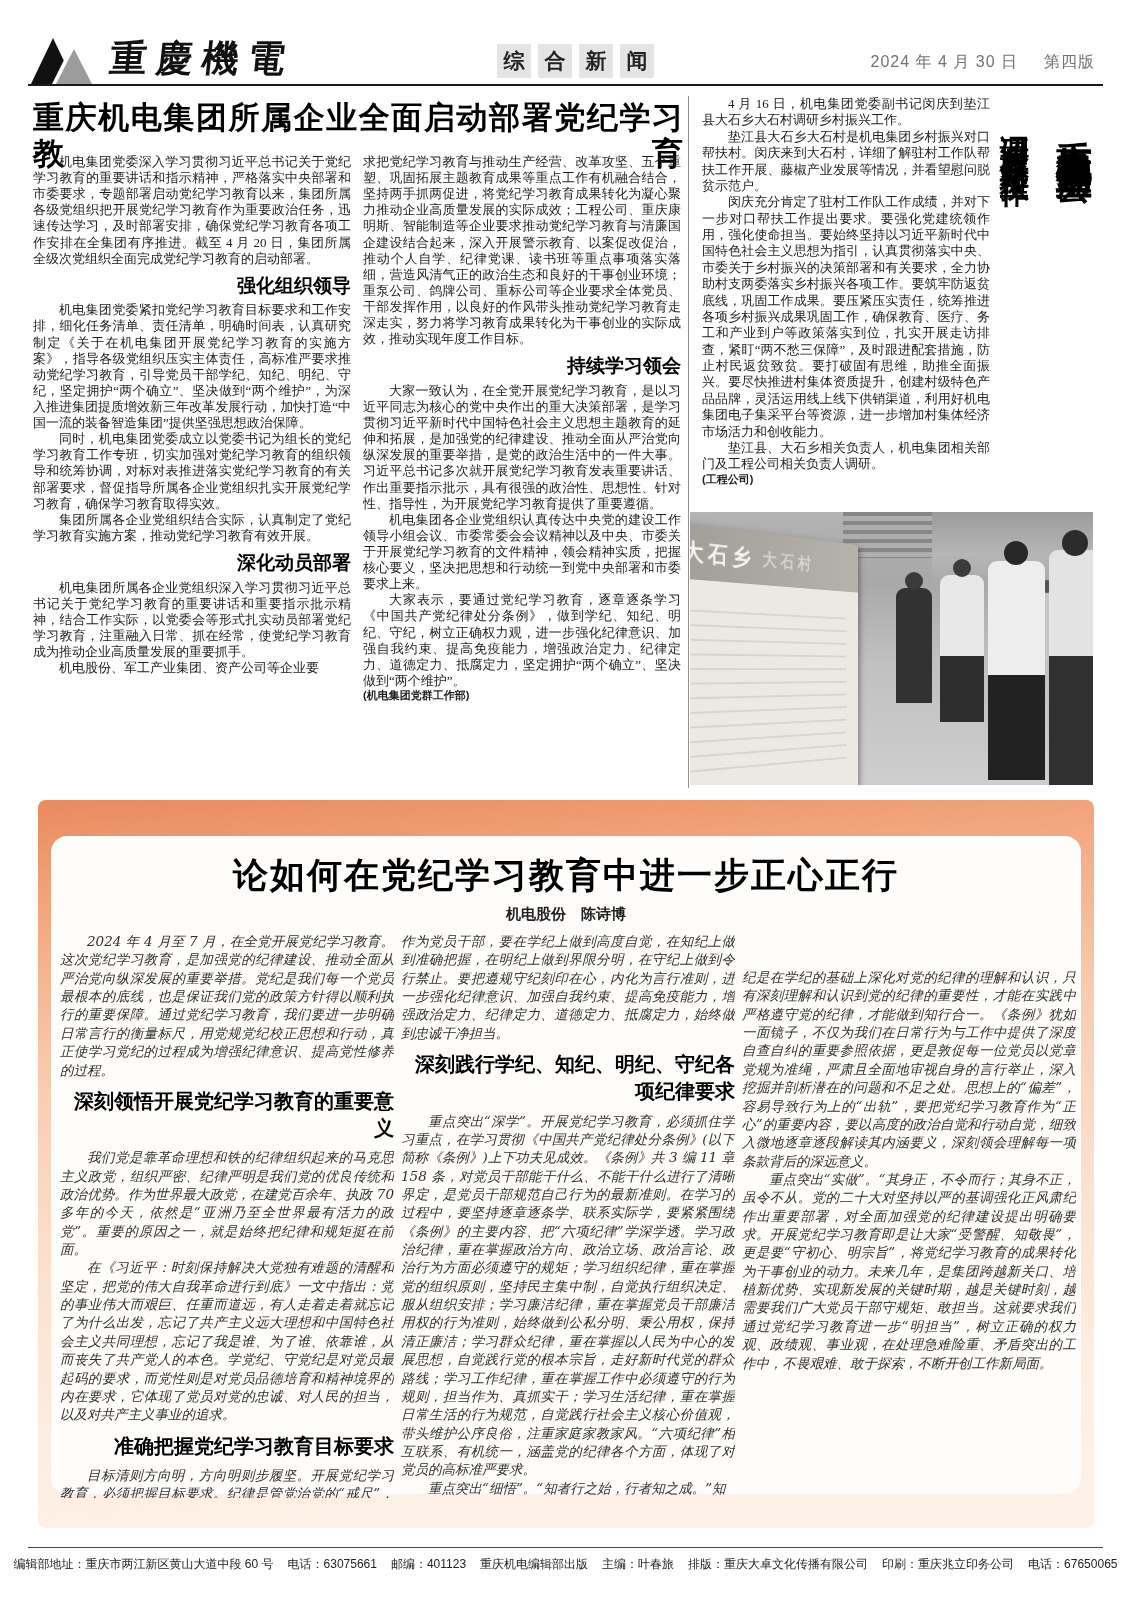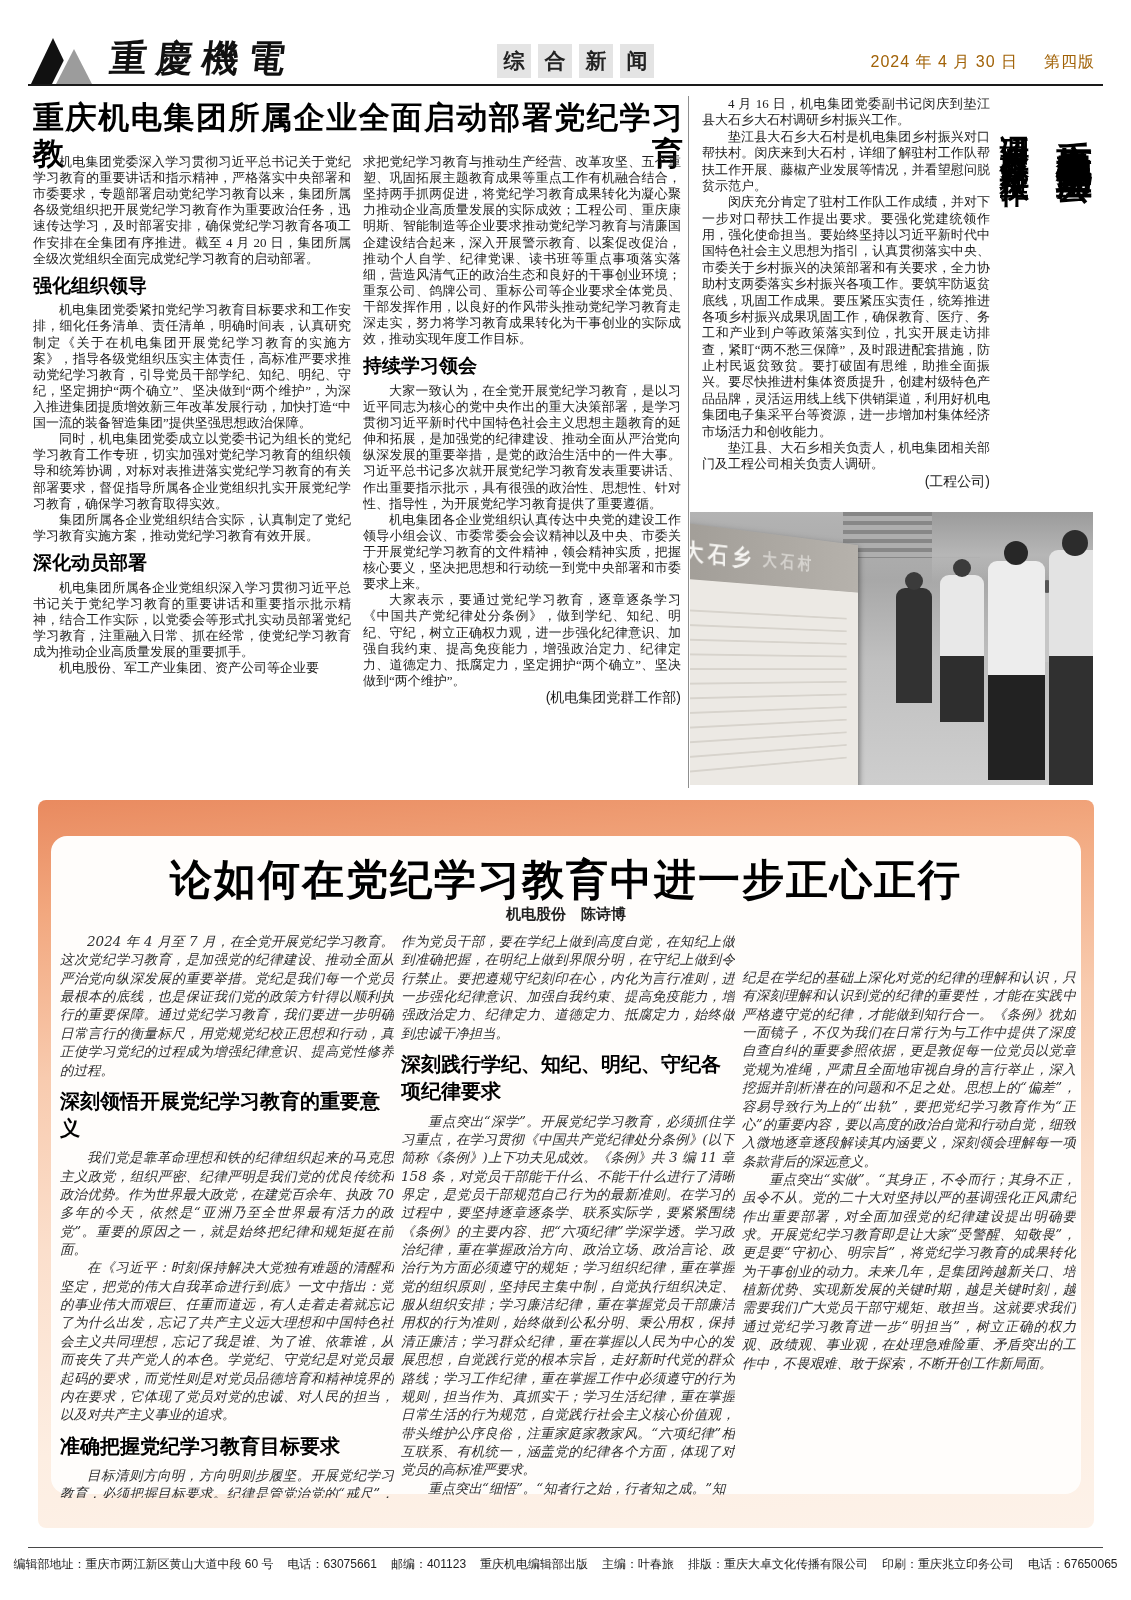--- a/index.html
+++ b/index.html
@@ -12,35 +12,35 @@
   .tri{position:absolute;bottom:0;}
   .tri-a{left:0;width:46px;height:48px;background:#111;clip-path:polygon(50% 0,0 100%,100% 100%);}
   .tri-gap{left:21px;width:40px;height:40px;background:#fff;clip-path:polygon(50% 0,0 100%,100% 100%);}
   .tri-b{left:25px;width:38px;height:37px;background:#9c9c9c;clip-path:polygon(50% 0,0 100%,100% 100%);}
   .logo-text{font-family:"DejaVu Serif",serif;font-size:37px;font-weight:700;letter-spacing:9px;
              transform:skewX(-6deg);padding-bottom:2px;color:#111;}
   .section-tag{position:absolute;left:497px;top:44px;display:flex;gap:7px;}
   .sec-box{width:34px;height:34px;background:#e4e4e4;display:flex;align-items:center;justify-content:center;
            font-family:"Liberation Sans",sans-serif;font-size:21px;font-weight:600;color:#222;}
   .dateline{position:absolute;right:36px;top:52px;font-family:"Liberation Sans",sans-serif;
-            font-size:16px;display:flex;gap:26px;letter-spacing:1px;color:#a16207;}
+            font-size:16px;display:flex;gap:26px;letter-spacing:1px;color:#737373;}
   .rule-top{position:absolute;left:28px;top:84px;width:1075px;height:2px;background:#1a1a1a;}
 
   
   .a1-headline{position:absolute;left:33px;top:100px;width:650px;font-family:"Liberation Sans",sans-serif;
                font-weight:900;font-size:31px;color:#000;text-align:justify;text-align-last:justify;line-height:1.15;}
   .col{position:absolute;overflow:hidden;text-align:justify;}
   .col p{margin:0;}
   .a1-col1{left:33px;top:154px;width:318px;height:634px;font-size:13px;line-height:1.24;}
   .a1-col2{left:363px;top:154px;width:318px;height:634px;font-size:13px;line-height:1.24;}
   .para{text-indent:2em;}
   .cont{text-indent:0;}
-  .sub-head{font-family:"Liberation Sans",sans-serif;font-weight:800;font-size:19px;text-align:left;
+  .sub-head{font-family:"Liberation Sans",sans-serif;font-weight:800;font-size:19px;text-align:right;
             margin:7px 0 5px;text-indent:0;color:#000;}
-  .byline{text-align:right;margin-top:3px;text-indent:0;font-weight:400;font-family:"Liberation Sans",sans-serif;font-size:14px;}
+  .byline{text-align:left;margin-top:3px;text-indent:0;font-weight:700;font-family:"Liberation Sans",sans-serif;font-size:11px;}
   .v-divider{position:absolute;left:688px;top:96px;width:1px;height:692px;background:#8f8f8f;}
 
   .rural-body{left:702px;top:96px;width:288px;height:412px;font-size:13px;line-height:1.26;}
   .v-headline{position:absolute;right:33px;top:112px;height:398px;writing-mode:vertical-rl;text-orientation:upright;
               font-family:"Liberation Sans",sans-serif;font-weight:900;color:#000;}
   .vh-main{display:block;font-size:36px;letter-spacing:3px;margin-left:14px;}
   .vh-sub{display:block;font-size:29px;letter-spacing:4px;}
 
   
   .photo{position:absolute;left:690px;top:512px;width:403px;height:273px;overflow:hidden;
@@ -67,21 +67,21 @@
   .pe4{left:89%;bottom:0;width:13%;height:86%;background:linear-gradient(180deg,#e3e3e3 45%,#303030 45%);}
   .pe4::before{width:26px;height:26px;top:-20px;background:#2c2c2c;}
   .pe5{left:85%;bottom:45%;width:7%;height:26%;background:#c6c6c6;}
   .pe5::before{width:13px;height:13px;top:-11px;background:#555;}
 
   
   .essay-frame{position:absolute;left:38px;top:800px;width:1056px;height:728px;border-radius:8px;
       background:linear-gradient(175deg,#e98a5f 0%,#f2a87f 14%,#f8cbaf 34%,#fbdfcc 55%,#fdeee2 80%,#fdf2e9 100%);}
   .essay-inner{position:absolute;left:13px;top:36px;width:1030px;height:658px;background:#fffdfb;border-radius:16px;}
   .essay-title{position:absolute;left:60px;top:852px;width:1012px;text-align:center;
-               font-family:"Liberation Sans",sans-serif;font-weight:900;font-size:42px;letter-spacing:2px;color:#000;}
+               font-family:"Liberation Sans",sans-serif;font-weight:900;font-size:35px;letter-spacing:2px;color:#000;}
   .essay-author{position:absolute;left:60px;top:905px;width:1012px;text-align:center;
                 font-family:"Liberation Sans",sans-serif;font-size:15px;color:#222;font-weight:600;}
   .essay{font-family:"DejaVu Serif",serif;font-style:italic;font-size:13.5px;line-height:1.36;
          color:#2e2e2e;top:932px;width:334px;height:566px;}
   .essay .sub-head{font-style:normal;font-size:20px;margin:9px 0 6px;}
   .essay-c1{left:60px;} .essay-c2{left:401px;} .essay-c3{left:742px;margin-top:36px;}
 
   
   .rule-bottom{position:absolute;left:28px;top:1547px;width:1075px;height:1px;background:#474747;}
   .footer{position:absolute;left:30px;top:1556px;width:1071px;display:flex;justify-content:center;gap:14px;

